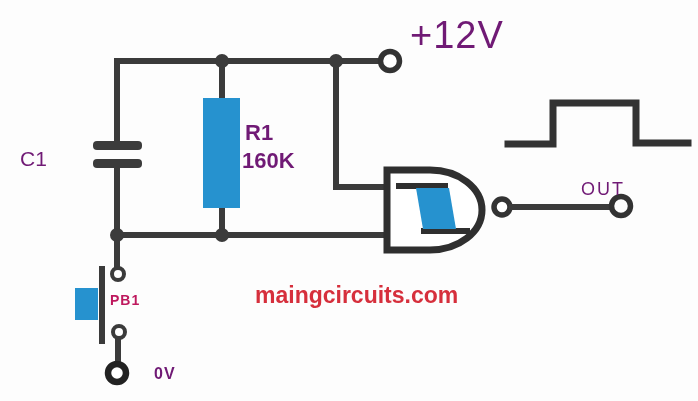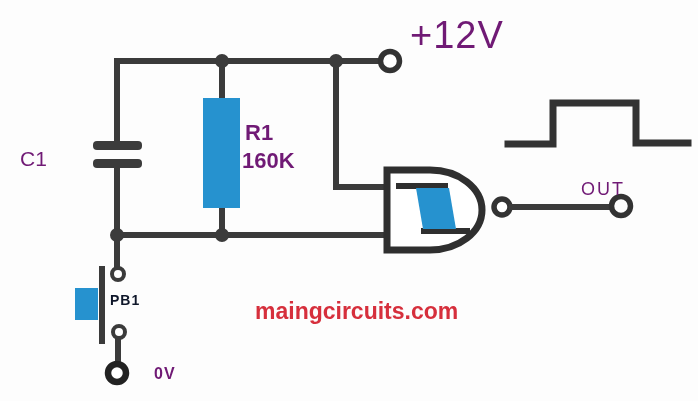--- a/index.html
+++ b/index.html
@@ -21,24 +21,24 @@
   .contact { fill: #ffffff; stroke: #3b3b3b; stroke-width: 4; }
   .gate-body { fill: #ffffff; stroke: #2f2f2f; stroke-width: 7; stroke-linejoin: miter; }
   .hyst-line { fill: none; stroke: #2f2f2f; stroke-width: 6; stroke-linecap: square; }
 
   .lbl { position: absolute; color: #701a75; white-space: nowrap; }
   .lbl-supply    { left: 410px; top: 14px;  font-size: 38px; font-weight: 500; letter-spacing: 1px; }
   .lbl-cap-ref   { left: 20px;  top: 147px; font-size: 21px; font-weight: normal; }
   .lbl-cap-val   { left: 11px;  top: 175px; font-size: 20px; font-weight: bold; }
   .lbl-res-ref   { left: 245px; top: 120px; font-size: 22px; font-weight: bold; }
   .lbl-res-val   { left: 242px; top: 148px; font-size: 22px; font-weight: bold; }
-  .lbl-pb        { left: 110px; top: 292px; font-size: 14px; font-weight: bold; letter-spacing: 1px; color: #0f172a; }
+  .lbl-pb        { left: 110px; top: 292px; font-size: 14px; font-weight: bold; letter-spacing: 1px; color: #be185d; }
   .lbl-gnd       { left: 154px; top: 365px; font-size: 16px; font-weight: bold; letter-spacing: 1px; }
   .lbl-out       { left: 581px; top: 163px; font-size: 18px; font-weight: normal; letter-spacing: 2px; margin-top: 16px; }
-  .lbl-watermark { left: 255px; top: 282px; font-size: 23px; font-weight: bold; margin-top: 16px; }
+  .lbl-watermark { left: 255px; top: 282px; font-size: 23px; font-weight: bold; }
 </style>
 </head>
 <body>
 
 <div class="canvas">
 
   <svg width="698" height="401" viewBox="0 0 698 401">
 
     <path class="wire" d="M117,142 V61 H379"></path>
 

